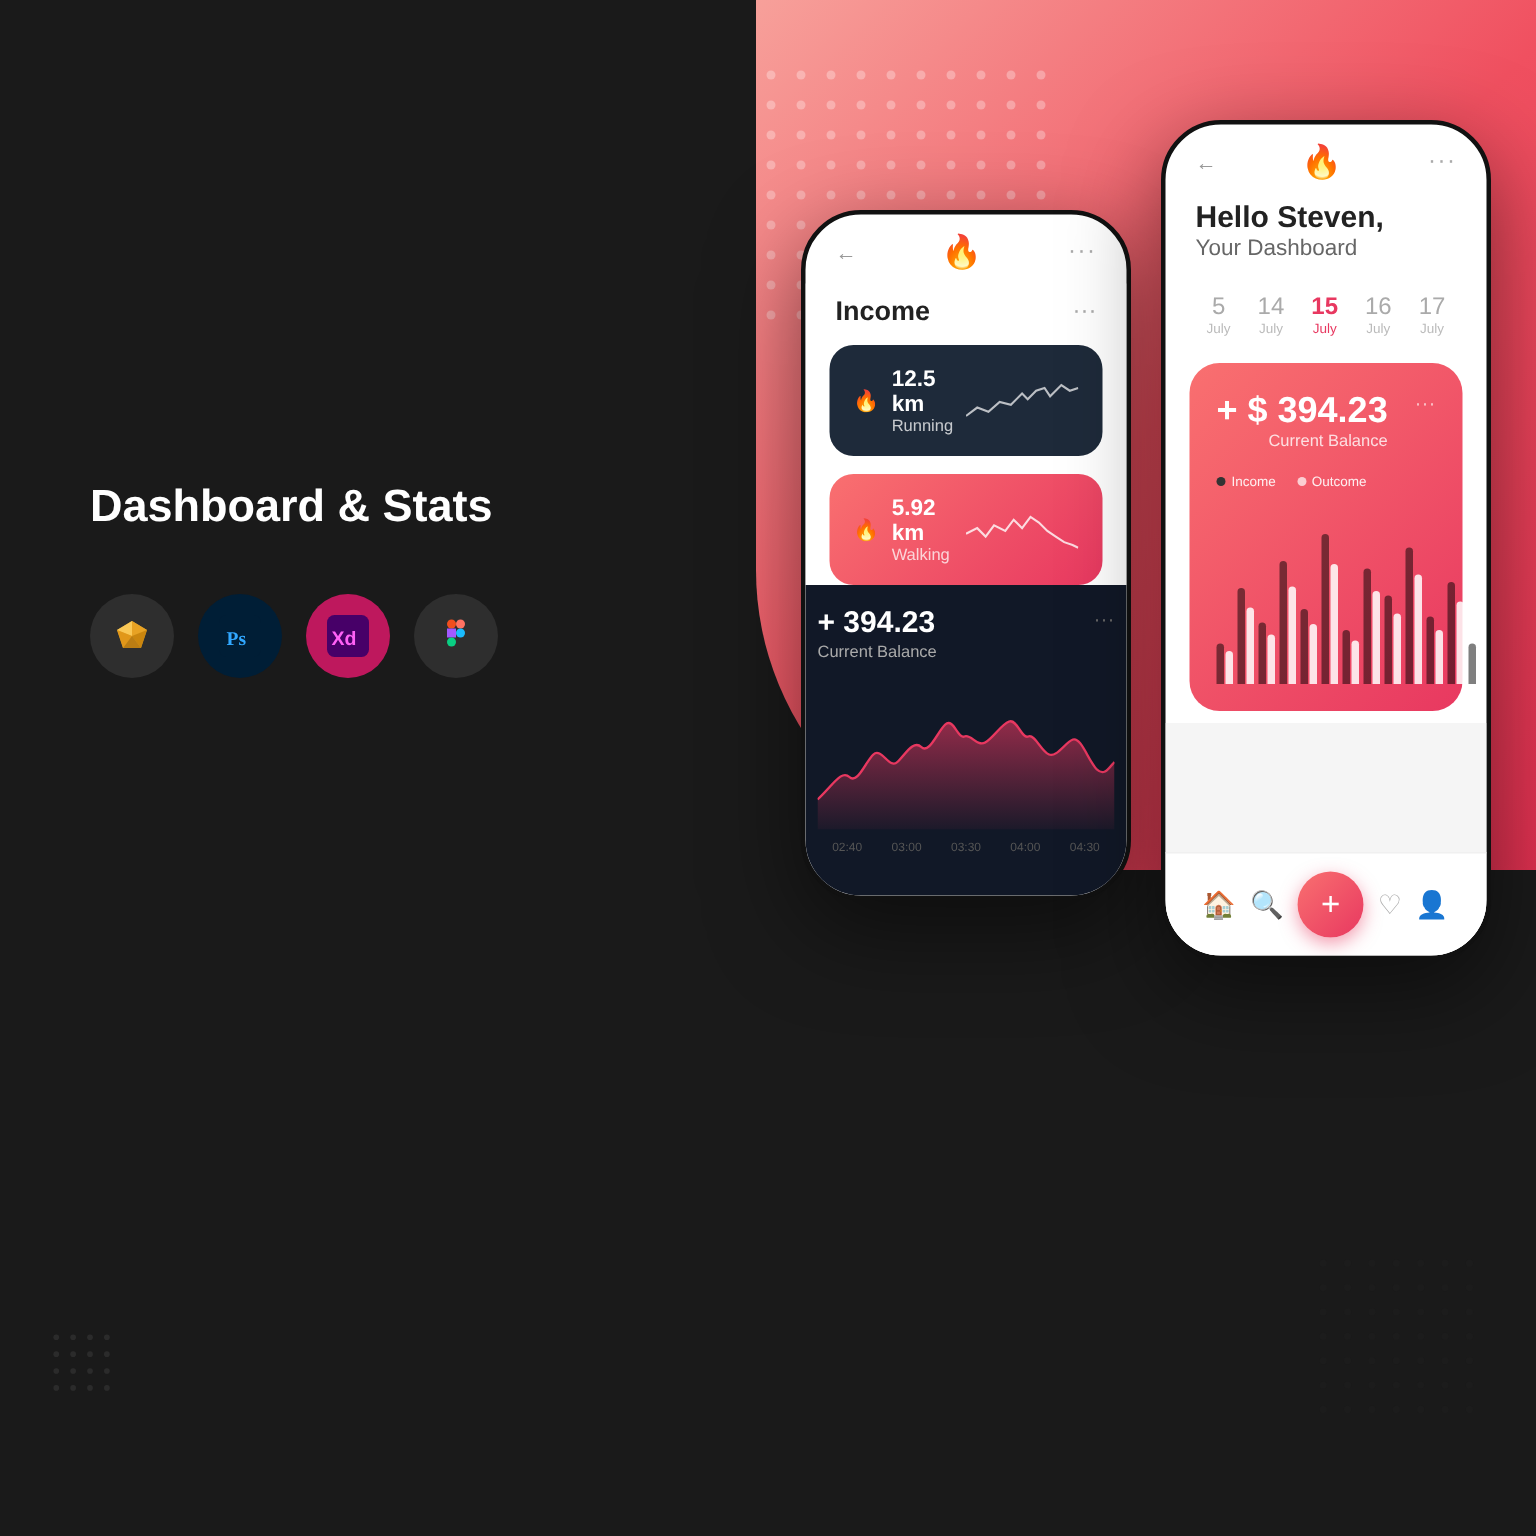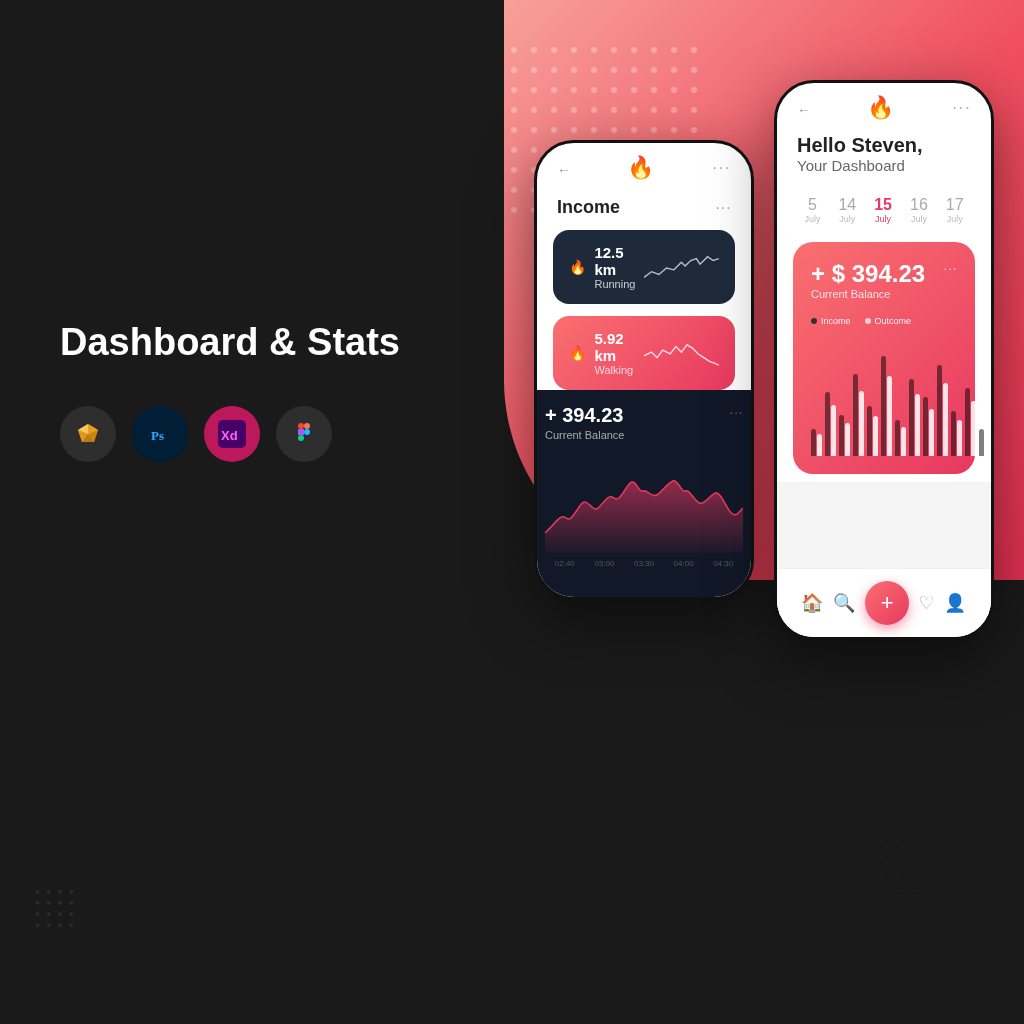--- a/index.html
+++ b/index.html
@@ -43,21 +43,21 @@
 
     
     .left-panel {
       position: absolute;
       left: 60px;
       top: 320px;
       z-index: 2;
       color: white;
     }
     .main-title {
-      font-size: 38px;
+      font-size: 30px;
       font-weight: 800;
       color: #ffffff;
       line-height: 1.2;
       margin-bottom: 4px;
     }
     .subtitle {
       font-size: 36px;
       font-weight: 400;
       color: #ffffff;
       line-height: 1.3;
@@ -662,21 +662,21 @@
         <div class="date-num">16</div>
         <div class="date-day">July</div>
       </div>
       <div class="date-item">
         <div class="date-num">17</div>
         <div class="date-day">July</div>
       </div>
     </div>
 
     <div class="balance-card-red">
-      <div style="display:flex;justify-content:space-between;align-items:flex-start;">
+      <div style="display:flex;justify-content:space-between;align-items:flex-start;text-align:right;">
         <div>
           <div class="balance-card-amount">+ $ 394.23</div>
           <div class="balance-card-label">Current Balance</div>
         </div>
         <span style="color:rgba(255,255,255,0.6);font-size:14px;">···</span>
       </div>
       <div class="legend">
         <div class="legend-item">
           <div class="legend-dot legend-dot-dark"></div>
           <span>Income</span>

